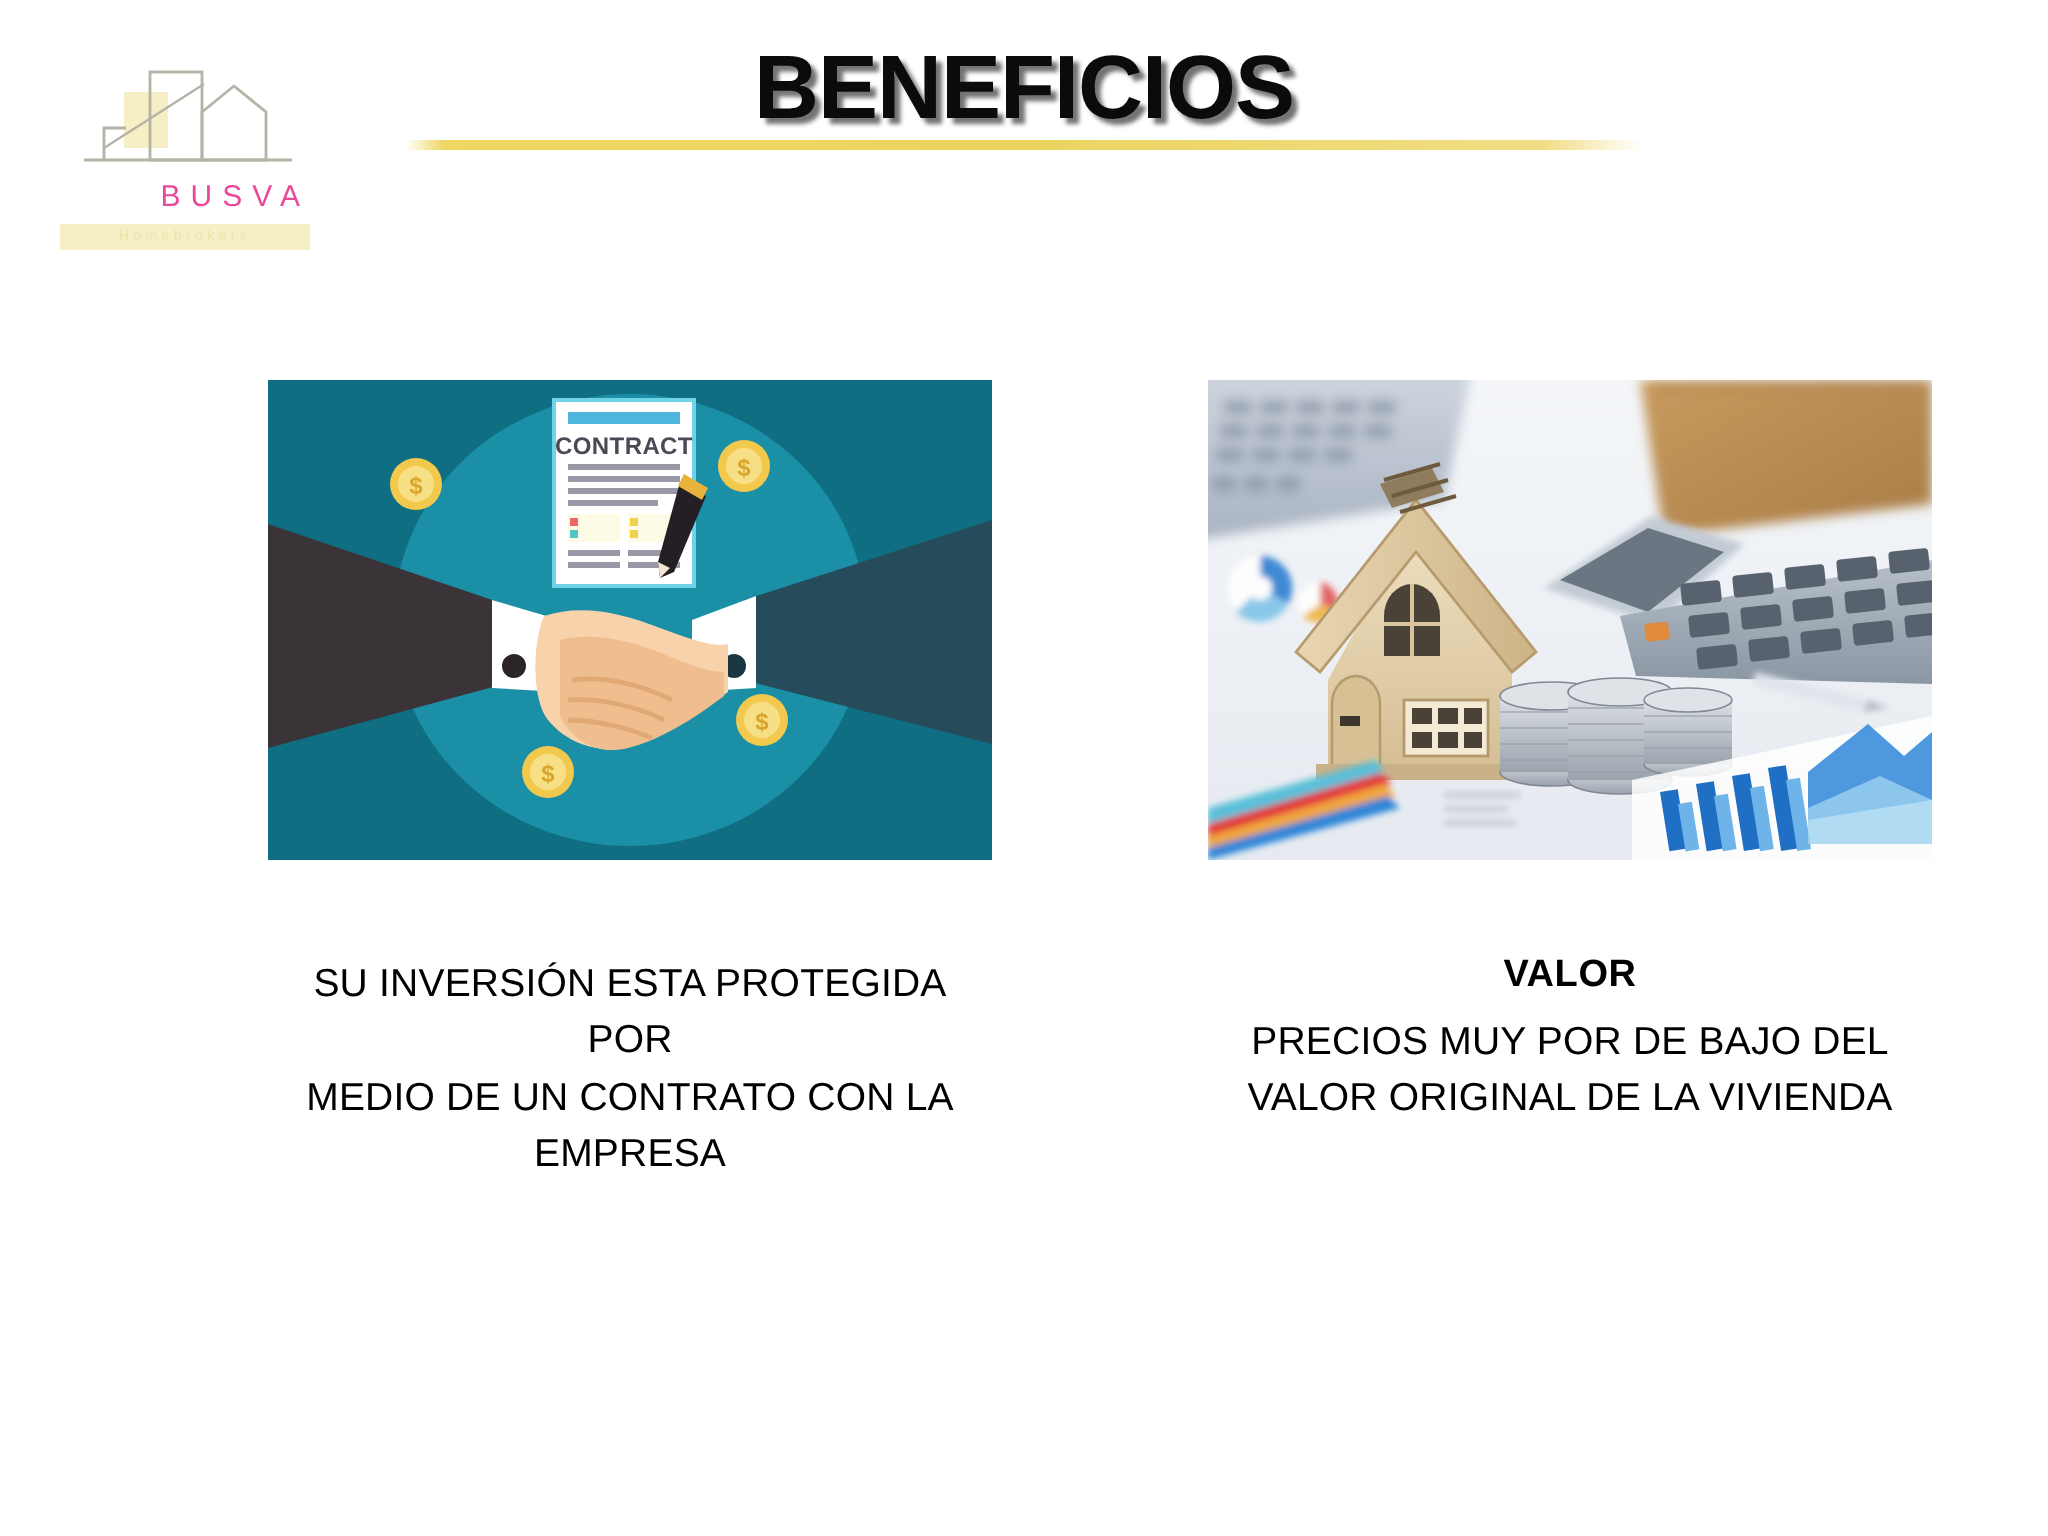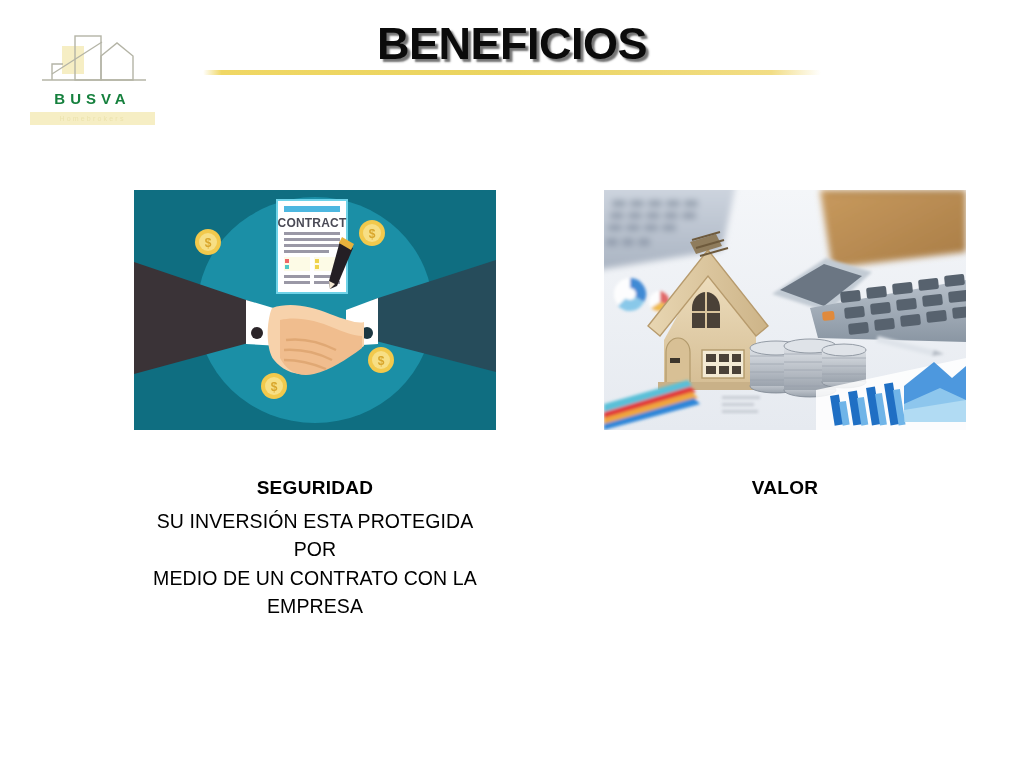--- a/index.html
+++ b/index.html
@@ -23,25 +23,25 @@
     top: 30px;
     width: 125px;
     height: 100px;
   }
   .logo svg { display: block; }
   .logo-word {
     position: absolute;
     left: 0;
     top: 60px;
     width: 125px;
-    text-align: center;
+    text-align: right;
     font-size: 15px;
-    font-weight: 700;
+    font-weight: 400;
     letter-spacing: 5px;
-    color: #15803d;
+    color: #ec4899;
   }
   .logo-sub {
     position: absolute;
     left: 0;
     top: 82px;
     width: 125px;
     text-align: center;
     font-size: 7px;
     letter-spacing: 2.2px;
     color: #ece3ad;
@@ -220,21 +220,20 @@
       </g>
       <g>
         <circle cx="140" cy="196" r="13" fill="#f2c94c"></circle>
           <circle cx="140" cy="196" r="9" fill="#f7df85"></circle>
         <text x="140" y="201" text-anchor="middle" font-family="Liberation Sans, sans-serif" font-size="12" font-weight="700" fill="#d9a62c">$</text>
       </g>
     </svg>
   </div>
 
   <div class="caption">
-    <div class="caption-title">SEGURIDAD</div>
     <div class="caption-body">SU INVERSIÓN ESTA PROTEGIDA POR
 MEDIO DE UN CONTRATO CON LA
 EMPRESA</div>
   </div>
 </div>
 
 <div class="col col-right">
 
   <div class="figure photo">
     <svg viewBox="0 0 362 240" preserveAspectRatio="none">
@@ -425,14 +424,16 @@
       <g fill="#b9bfc7" opacity="0.7" filter="url(#blurS)">
         <rect x="118" y="206" width="38" height="3"></rect>
         <rect x="118" y="213" width="32" height="3"></rect>
         <rect x="118" y="220" width="36" height="3"></rect>
       </g>
     </svg>
   </div>
 
   <div class="caption">
     <div class="caption-title">VALOR</div>
+    <div class="caption-body">PRECIOS MUY POR DE BAJO DEL
+VALOR ORIGINAL DE LA VIVIENDA</div>
   </div>
 </div>
 
 </body></html>

